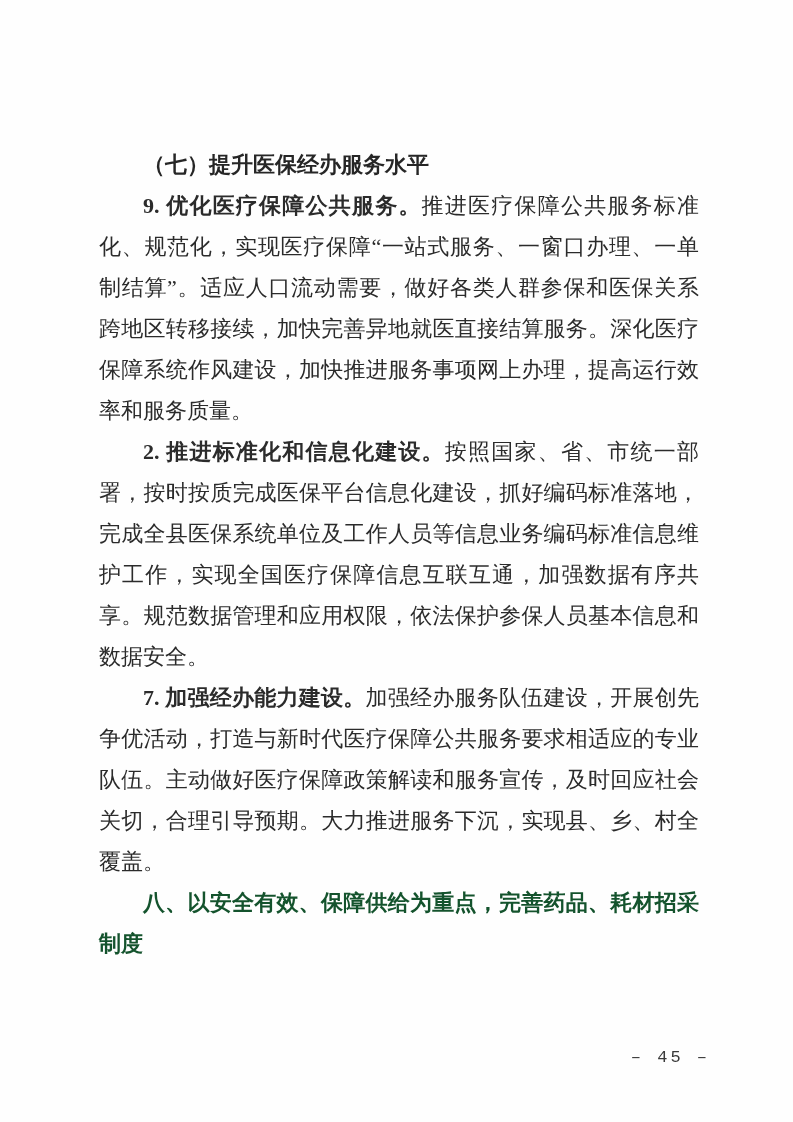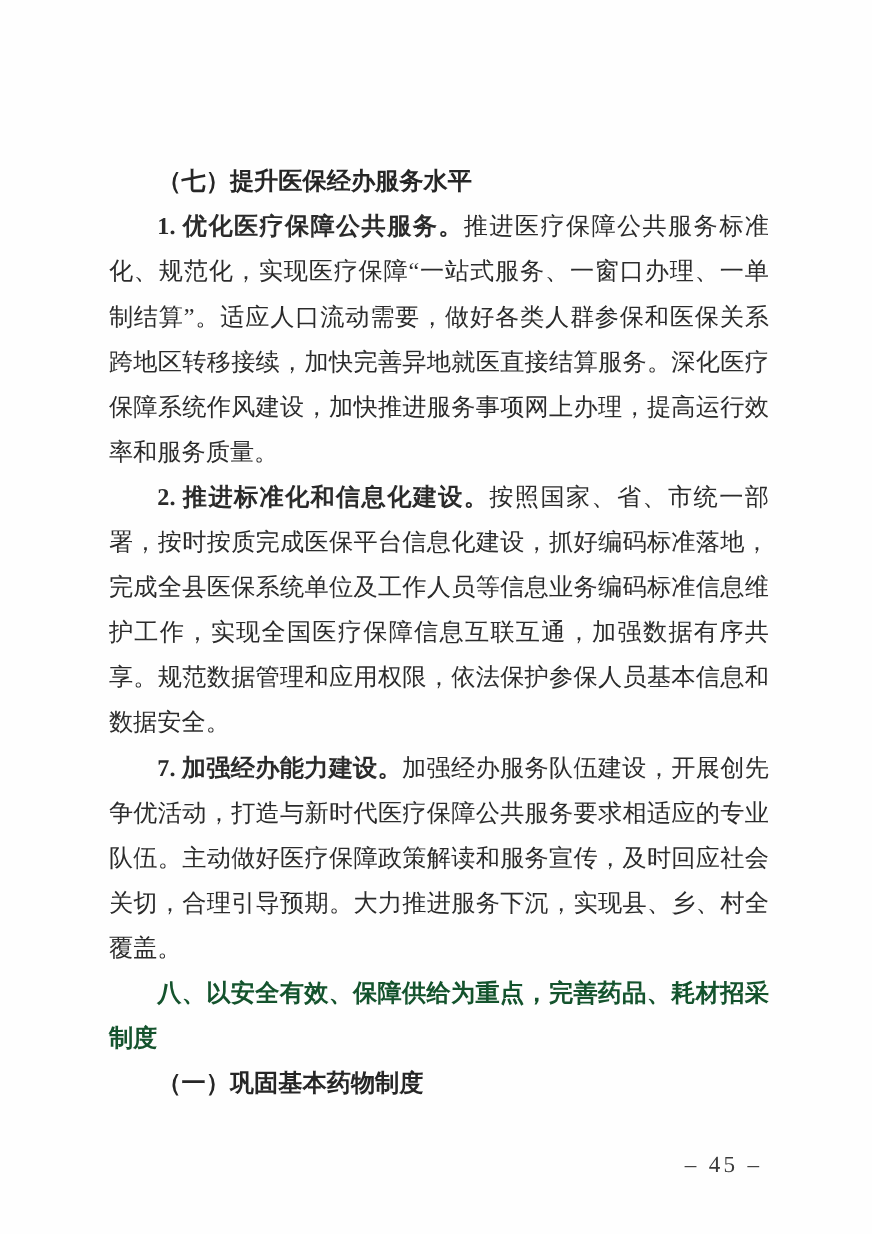--- a/index.html
+++ b/index.html
@@ -40,43 +40,42 @@
     font-weight: 700;
     font-family: "Liberation Sans", "DejaVu Sans", sans-serif;
     color: #14532d;
   }
   .lead {
     font-weight: 700;
   }
   .page-number {
     position: absolute;
     top: 1046px;
-    right: 116px;
-    font-size: 21px;
+    right: 99px;
+    font-size: 17px;
     line-height: 24px;
     letter-spacing: 3px;
     color: #3a3a3a;
-    font-family: Liberation Serif, serif;
+    font-family: Liberation Mono, monospace;
   }
 </style>
 </head>
 <body>
 
 <div class="sheet">
   <div class="content">
 
     <h3 class="h-sub">（七）提升医保经办服务水平</h3>
 
-    <p class="para"><b class="lead">1. 优化医疗保障公共服务。</b><span>推进医疗保障公共服务标准化、规范化，实现医疗保障“一站式服务、一窗口办理、一单制结算”。适应人口流动需要，做好各类人群参保和医保关系跨地区转移接续，加快完善异地就医直接结算服务。深化医疗保障系统作风建设，加快推进服务事项网上办理，提高运行效率和服务质量。</span></p>
+    <p class="para"><b class="lead">9. 优化医疗保障公共服务。</b><span>推进医疗保障公共服务标准化、规范化，实现医疗保障“一站式服务、一窗口办理、一单制结算”。适应人口流动需要，做好各类人群参保和医保关系跨地区转移接续，加快完善异地就医直接结算服务。深化医疗保障系统作风建设，加快推进服务事项网上办理，提高运行效率和服务质量。</span></p>
 
     <p class="para"><b class="lead">2. 推进标准化和信息化建设。</b><span>按照国家、省、市统一部署，按时按质完成医保平台信息化建设，抓好编码标准落地，完成全县医保系统单位及工作人员等信息业务编码标准信息维护工作，实现全国医疗保障信息互联互通，加强数据有序共享。规范数据管理和应用权限，依法保护参保人员基本信息和数据安全。</span></p>
 
     <p class="para"><b class="lead">7. 加强经办能力建设。</b><span>加强经办服务队伍建设，开展创先争优活动，打造与新时代医疗保障公共服务要求相适应的专业队伍。主动做好医疗保障政策解读和服务宣传，及时回应社会关切，合理引导预期。大力推进服务下沉，实现县、乡、村全覆盖。</span></p>
 
     <h2 class="h-main">八、以安全有效、保障供给为重点，完善药品、耗材招采制度</h2>
 
-    <h3 class="h-sub">（一）巩固基本药物制度</h3>
 
 
   </div>
 
   <div class="page-number">– 45 –</div>
 </div>
 
 </body></html>

